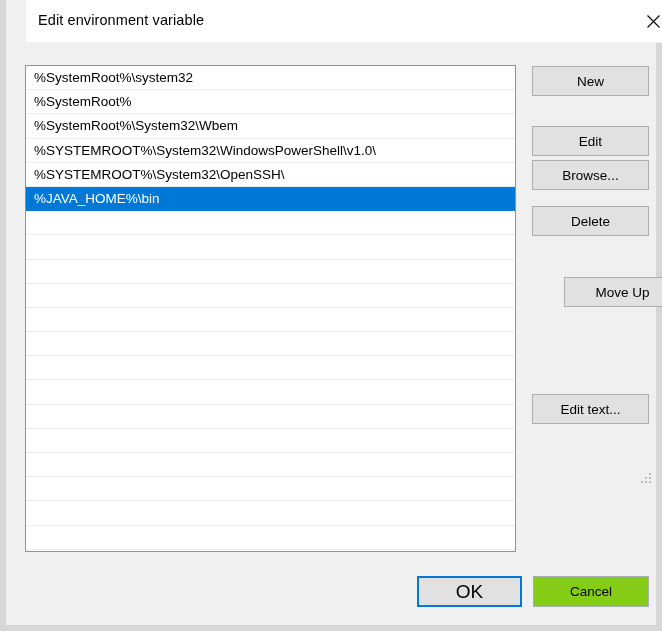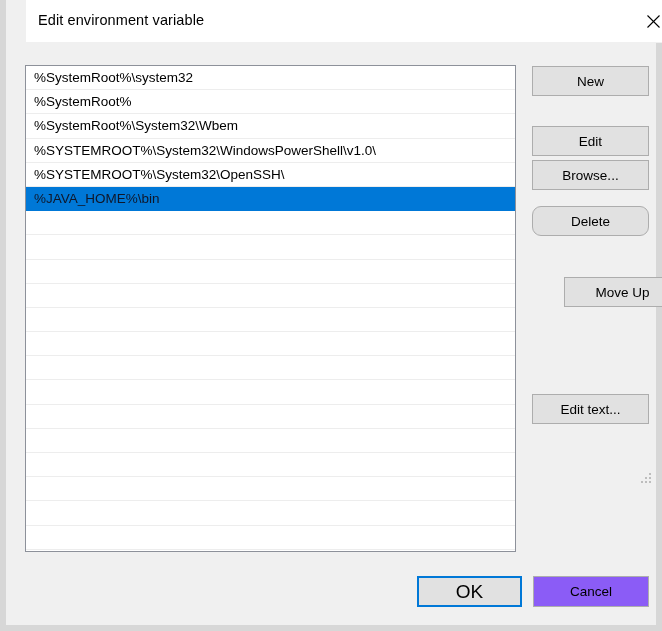--- a/index.html
+++ b/index.html
@@ -75,21 +75,21 @@
     border-bottom: 1px solid #ededed;
     padding-left: 8px;
     font-size: 13.5px;
     color: #000000;
     white-space: nowrap;
     overflow: hidden;
     cursor: default;
   }
   .list-row.selected {
     background: #0078d7;
-    color: #0f172a;
+    color: #ffffff;
     border-bottom-color: #0078d7;
   }
   .list-row.empty { border-bottom: 1px solid #ededed; }
 
   
   .btn {
     position: absolute;
     width: 117px; height: 30px;
     background: #e1e1e1;
     border: 1px solid #adadad;
@@ -99,21 +99,21 @@
     display: flex;
     align-items: center;
     justify-content: center;
     cursor: default;
     padding: 0;
     white-space: nowrap;
   }
   #btn-new        { left: 526px; top: 23px; }
   #btn-edit       { left: 526px; top: 83px; }
   #btn-browse     { left: 526px; top: 117px; }
-  #btn-delete     { left: 526px; top: 163px; border-radius: 9px; }
+  #btn-delete     { left: 526px; top: 163px; }
   #btn-moveup     { left: 510px; top: 234px; margin-left: 48px; }
   #btn-movedown   { left: 526px; top: 281px; }
   #btn-edittext   { left: 526px; top: 351px; }
 
   
   #btn-ok {
     position: absolute;
     left: 411px; top: 533px;
     width: 105px; height: 31px;
     background: #e1e1e1;
@@ -124,21 +124,21 @@
     display: flex;
     align-items: center;
     justify-content: center;
     cursor: default;
     padding: 0;
   }
   #btn-cancel {
     position: absolute;
     left: 527px; top: 533px;
     width: 116px; height: 31px;
-    background: #8b5cf6;
+    background: #84cc16;
     border: 1px solid #adadad;
     font-family: "Liberation Sans", sans-serif;
     font-size: 13.5px;
     color: #000000;
     display: flex;
     align-items: center;
     justify-content: center;
     cursor: default;
     padding: 0;
   }

